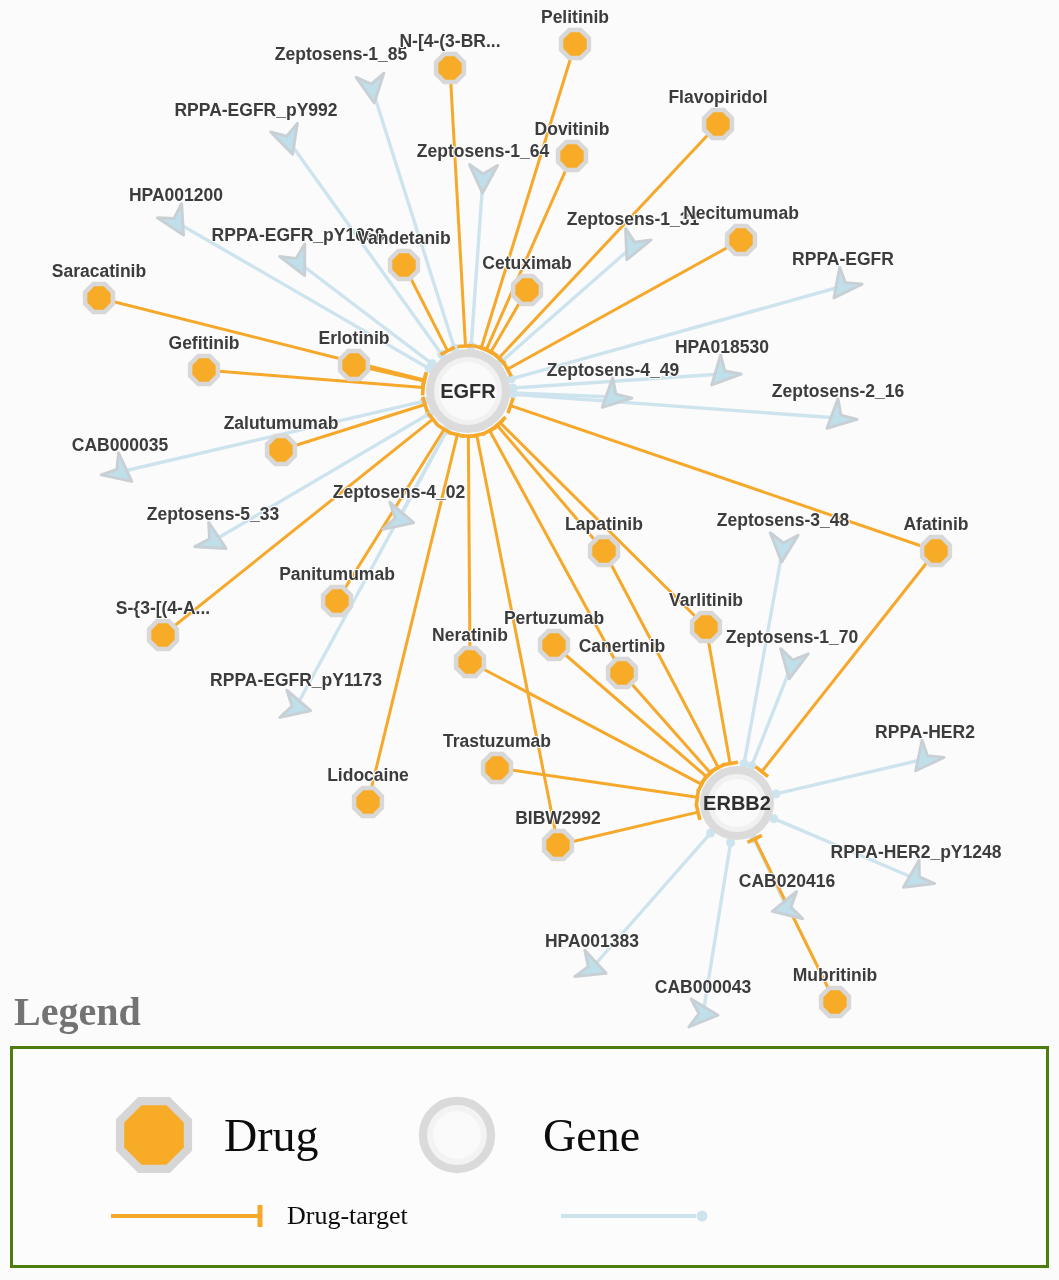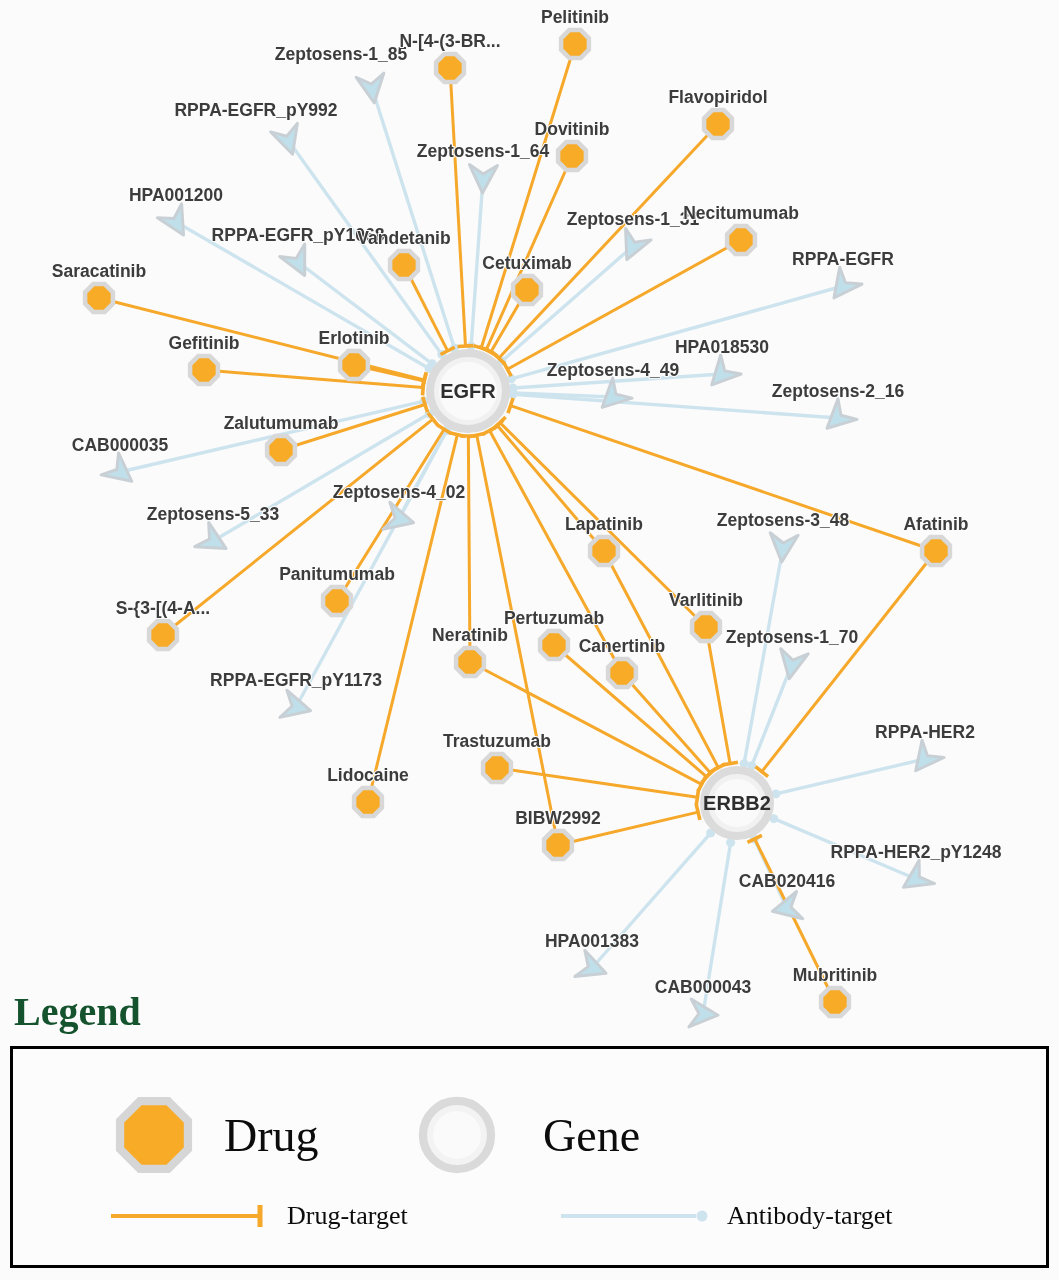--- a/index.html
+++ b/index.html
@@ -3,23 +3,23 @@
 <meta charset="utf-8">
 <style>
   html,body{margin:0;padding:0;background:#fbfbfb;}
   .canvas{position:relative;width:1059px;height:1280px;background:#fbfbfb;overflow:hidden;
           font-family:"Liberation Sans",sans-serif;}
   #network{position:absolute;left:0;top:0;}
   .node-label{font-family:"Liberation Sans",sans-serif;font-weight:bold;font-size:17.5px;
               fill:#3c3c3c;paint-order:stroke;stroke:#fbfbfb;stroke-width:2px;}
   .gene-label{font-family:"Liberation Sans",sans-serif;font-weight:bold;font-size:20px;fill:#2e2e2e;}
   .legend-title{position:absolute;left:14px;top:988px;font-family:"Liberation Serif",serif;
-                font-weight:bold;font-size:40px;color:#14532d;}
+                font-weight:bold;font-size:40px;color:#737373;}
   .legend-box{position:absolute;left:10px;top:1046px;width:1033px;height:216px;
-              border:3px solid #000000;background:#fcfcfc;}
+              border:3px solid #4d7c0f;background:#fcfcfc;}
   .legend-item{position:absolute;display:flex;align-items:center;}
   .legend-node-label{font-family:"Liberation Serif",serif;font-size:46px;color:#0c0c0c;margin-left:24px;}
   .legend-edge-label{font-family:"Liberation Serif",serif;font-size:26px;color:#0c0c0c;margin-left:14px;}
   .li-drug{left:95px;top:40px;}
   .li-gene{left:398px;top:40px;gap:16px;}
   .li-antibody{left:672px;top:46px;}
   .li-drugtarget{left:95px;top:152px;}
   .li-antibodytarget{left:545px;top:152px;}
 </style>
 </head>
@@ -346,17 +346,16 @@
         <line x1="152" y1="4" x2="152" y2="26" stroke="#F6A82A" stroke-width="5"></line>
       </svg>
       <span class="legend-edge-label">Drug-target</span>
     </div>
 
     <div class="legend-item li-antibodytarget">
       <svg width="155" height="30" viewBox="0 0 155 30">
         <line x1="3" y1="15" x2="138" y2="15" stroke="#CDE4EE" stroke-width="4"></line>
         <circle cx="144" cy="15" r="5.5" fill="#CDE4EE"></circle>
       </svg>
-      <span class="legend-edge-label">Antibody-target</span>
     </div>
 
   </div>
 </div>
 
 </body></html>

